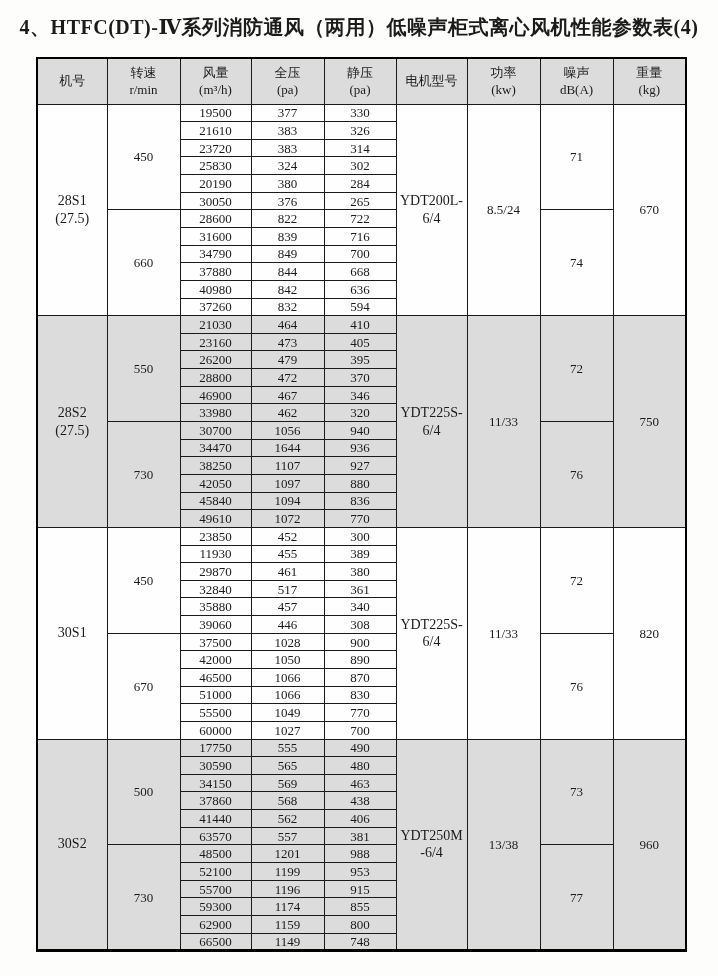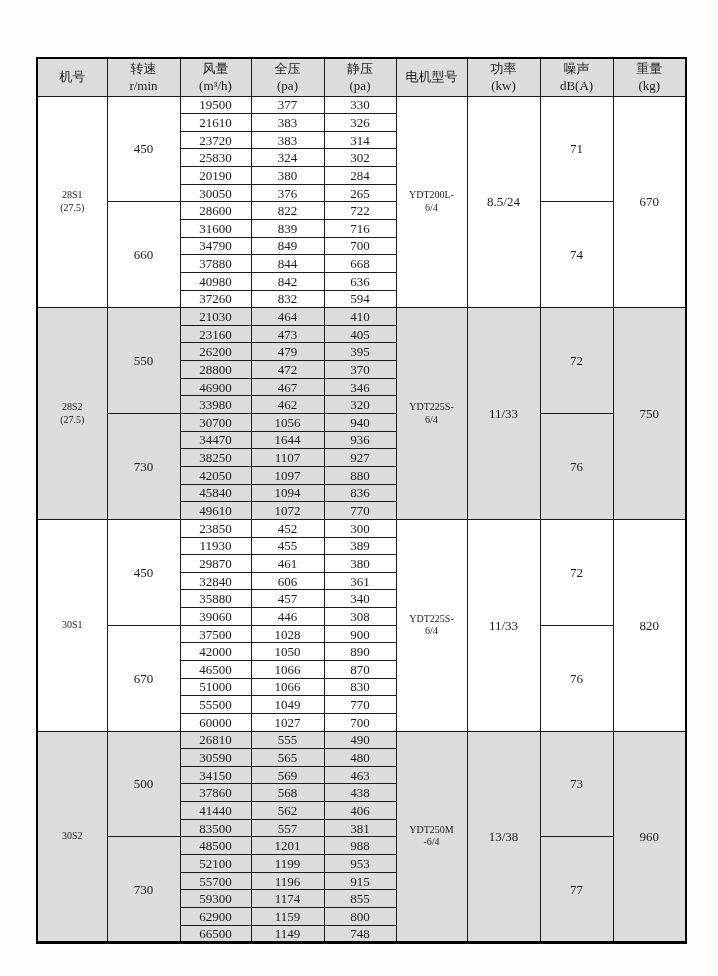--- a/index.html
+++ b/index.html
@@ -38,42 +38,43 @@
     border: 2px solid #000;
     border-bottom-width: 3px;
   }
   table.perf th, table.perf td {
     border: 1px solid #1a1a1a;
     text-align: center;
     vertical-align: middle;
     padding: 0;
     overflow: hidden;
   }
-  table.perf thead tr { height: 38px; }
+  table.perf thead tr { height: 46px; }
   table.perf tbody tr { height: 17.65px; }
   th.col-header {
     background: #dcdcdc;
     font-weight: normal;
     font-size: 13px;
     line-height: 1.35;
   }
   td {
     font-size: 13px;
     line-height: 1;
     background: #fefefe;
   }
   td.shaded { background: #dcdcdc; }
   td .ln { line-height: 1.25; }
   td.thick-bottom { border-bottom: 2.5px solid #000; }
-  td.model-cell, td.motor-cell { font-size: 10px; }
+  td.model-cell, td.motor-cell { font-size: 14px; }
 </style>
 </head>
 <body>
 
 <div class="page">
+  <div class="doc-title">4、HTFC(DT)-Ⅳ系列消防通风（两用）低噪声柜式离心风机性能参数表(4)</div>
 
   <table class="perf">
     <colgroup>
       <col style="width:70px">
         <col style="width:73px">
         <col style="width:71px">
       <col style="width:73px">
         <col style="width:72px">
         <col style="width:71px">
       <col style="width:73px">
@@ -286,21 +287,21 @@
           <td>455</td>
           <td>389</td>
         </tr>
         <tr>
           <td>29870</td>
           <td>461</td>
           <td>380</td>
         </tr>
         <tr>
           <td>32840</td>
-          <td>606</td>
+          <td>517</td>
           <td>361</td>
         </tr>
         <tr>
           <td class="thick-bottom">35880</td>
           <td class="thick-bottom">457</td>
           <td class="thick-bottom">340</td>
         </tr>
         <tr>
           <td>39060</td>
           <td>446</td>
@@ -334,21 +335,21 @@
           <td>770</td>
         </tr>
         <tr>
           <td>60000</td>
           <td>1027</td>
           <td>700</td>
         </tr>
         <tr>
           <td rowspan="12" class="shaded model-cell">30S2</td>
           <td rowspan="6" class="shaded">500</td>
-          <td class="shaded">26810</td>
+          <td class="shaded">17750</td>
           <td class="shaded">555</td>
           <td class="shaded">490</td>
           <td rowspan="12" class="shaded motor-cell">
             <div class="ln">YDT250M</div>
             <div class="ln">-6/4</div>
           </td>
           <td rowspan="12" class="shaded">13/38</td>
           <td rowspan="6" class="shaded">73</td>
           <td rowspan="12" class="shaded">960</td>
         </tr>
@@ -366,21 +367,21 @@
           <td class="shaded">37860</td>
           <td class="shaded">568</td>
           <td class="shaded">438</td>
         </tr>
         <tr>
           <td class="shaded">41440</td>
           <td class="shaded">562</td>
           <td class="shaded">406</td>
         </tr>
         <tr>
-          <td class="shaded">83500</td>
+          <td class="shaded">63570</td>
           <td class="shaded">557</td>
           <td class="shaded">381</td>
         </tr>
         <tr>
           <td rowspan="6" class="shaded">730</td>
           <td class="shaded thick-bottom">48500</td>
           <td class="shaded thick-bottom">1201</td>
           <td class="shaded thick-bottom">988</td>
           <td rowspan="6" class="shaded">77</td>
         </tr>

